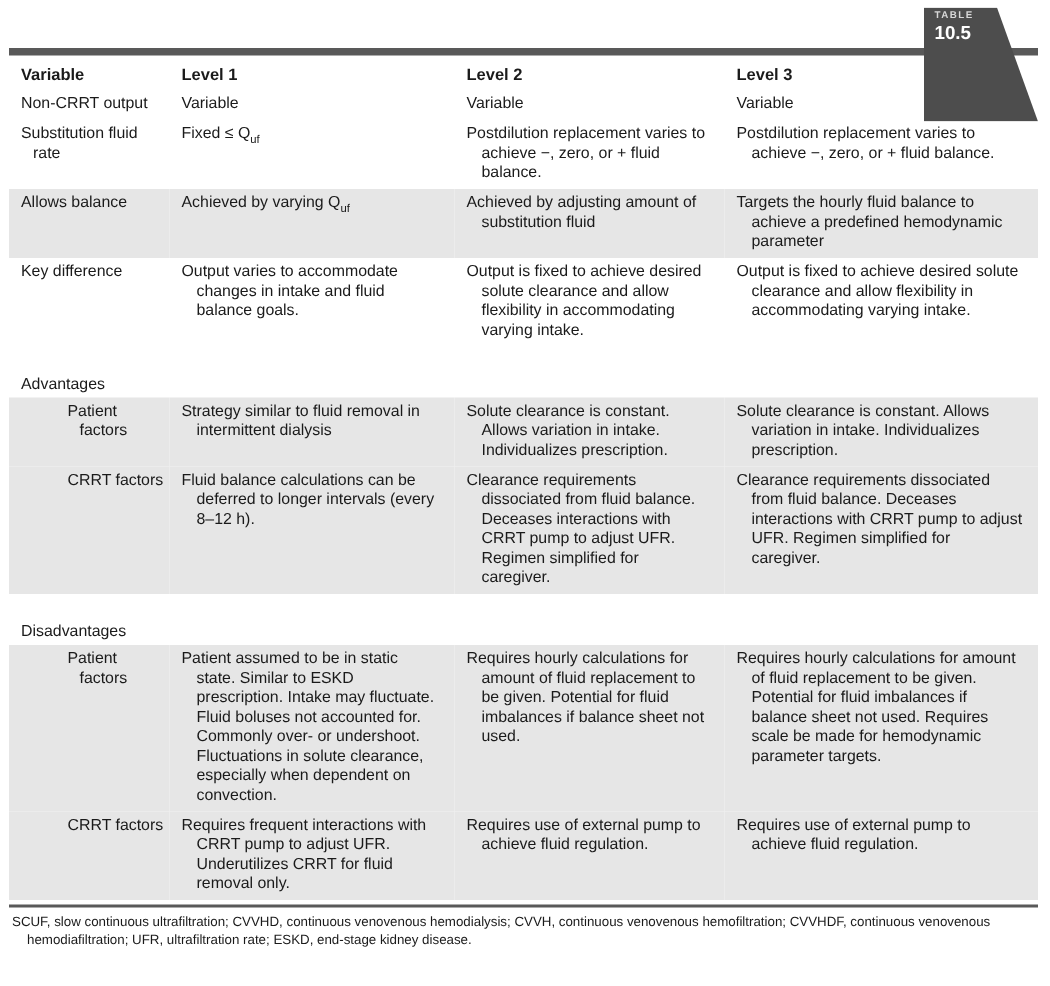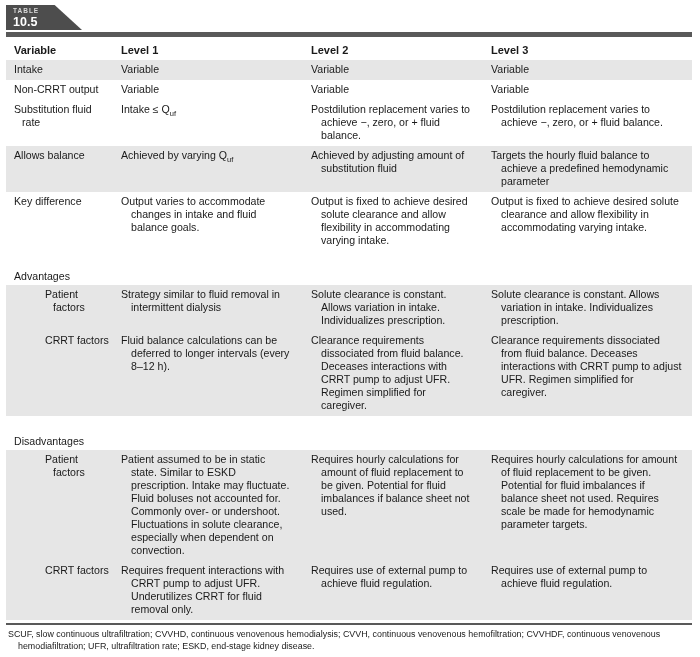--- a/index.html
+++ b/index.html
@@ -10,21 +10,21 @@
     -webkit-font-smoothing: antialiased;
   }
   .page {
     width: 700px;
     min-height: 657px;
     background: #ffffff;
     padding: 5px 8px 10px 6px;
   }
 
   
-  .header-band { display: flex; align-items: flex-start; height: 27px; }
+  .header-band { display: flex; align-items: flex-end; height: 27px; flex-direction: column; }
   .badge {
     position: relative;
     width: 76px;
     flex: 0 0 76px;
     background: #4d4d4d;
     color: #ffffff;
     clip-path: polygon(0 0, 64% 0, 100% 100%, 0 100%);
     padding: 3px 0 2px 7px;
     line-height: 1;
   }
@@ -102,38 +102,32 @@
     <thead>
       <tr>
         <th>Variable</th>
         <th>Level 1</th>
         <th>Level 2</th>
         <th>Level 3</th>
       </tr>
     </thead>
     <tbody>
 
-      <tr class="shaded">
-        <td class="lbl">Intake</td>
-        <td>Variable</td>
-        <td>Variable</td>
-        <td>Variable</td>
-      </tr>
 
       <tr>
         <td class="lbl">Non-CRRT output</td>
         <td>Variable</td>
         <td>Variable</td>
         <td>Variable</td>
       </tr>
 
 
       <tr>
         <td class="lbl">Substitution fluid rate</td>
-        <td><span>Intake ≤ Q</span><sub>uf</sub></td>
+        <td><span>Fixed ≤ Q</span><sub>uf</sub></td>
         <td>Postdilution replacement varies to achieve −, zero, or + fluid balance.</td>
         <td>Postdilution replacement varies to achieve −, zero, or + fluid balance.</td>
       </tr>
 
       <tr class="shaded">
         <td class="lbl">Allows balance</td>
         <td><span>Achieved by varying Q</span><sub>uf</sub></td>
         <td>Achieved by adjusting amount of substitution fluid</td>
         <td>Targets the hourly fluid balance to achieve a predefined hemodynamic parameter</td>
       </tr>

